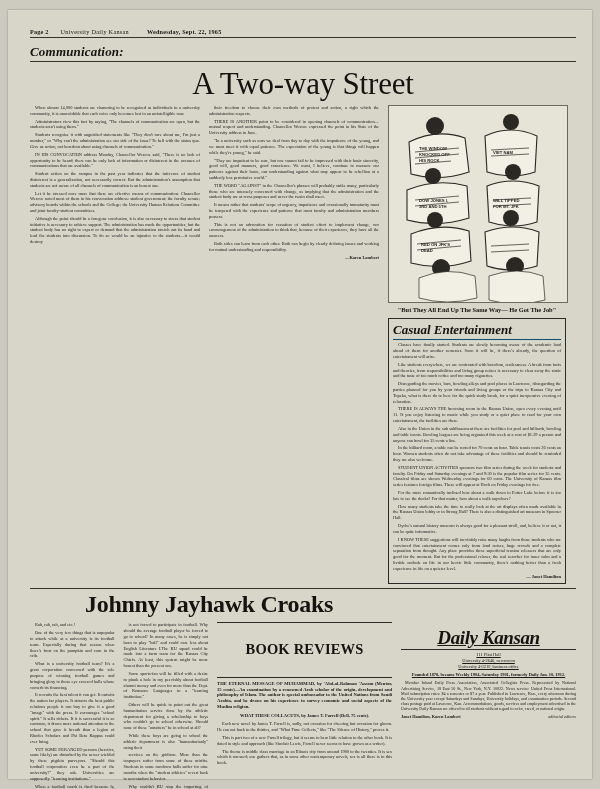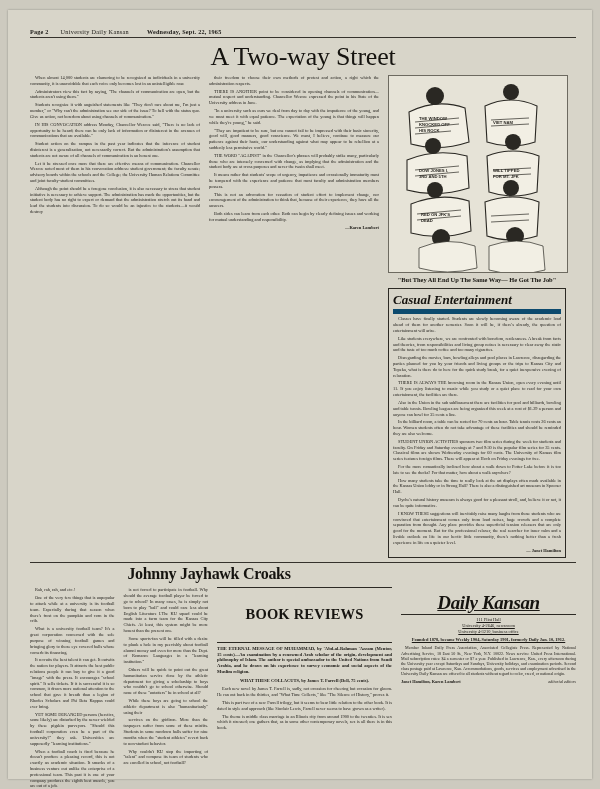--- a/index.html
+++ b/index.html
@@ -58,21 +58,21 @@
     color: #16140f;
     letter-spacing: 0.2px;
   }
   .commun .rule {
     border-bottom: 1px solid #35322c;
     margin-top: 1px;
     width: 100%;
   }
   .headline-main {
     font-family: "Liberation Serif", serif;
-    font-size: 26px;
+    font-size: 31px;
     text-align: center;
     color: #15130f;
     margin-top: 4px;
     margin-bottom: 2px;
     letter-spacing: -0.2px;
   }
 
   
   .top-wrap {
     display: flex;
@@ -123,41 +123,41 @@
     margin-top: 5px;
     padding: 3px 4px 4px 4px;
     background: #d8d5c9;
   }
   .casual-title {
     font-family: "Liberation Serif", serif;
     font-style: italic;
     font-weight: bold;
     font-size: 13px;
     color: #15130f;
-    border-bottom: 5px solid #0c4a6e;
+    border-bottom: 1px solid #0c4a6e;
     padding-bottom: 1px;
     margin-bottom: 2px;
   }
   .casual-body {
     font-size: 4.4px;
     line-height: 1.32;
     text-align: justify;
     color: #1c1a16;
   }
   .casual-body p { margin: 0 0 2px 0; text-indent: 5px; }
 
   
   .jayhawk-rule-top {
     border-top: 1px solid #35322c;
     margin-top: 4px;
   }
   .headline-jayhawk {
     font-family: "Liberation Serif", serif;
     font-weight: bold;
-    font-size: 16px;
+    font-size: 24px;
     text-align: center;
     color: #15130f;
     letter-spacing: -0.3px;
     margin: 2px 0 1px 0;
   }
   .lower-wrap {
     display: flex;
     gap: 9px;
     margin-top: 3px;
   }
@@ -239,20 +239,24 @@
 <div class="page">
   <div class="sheet">
     <div class="inner">
 
       <div class="masthead">
         <span class="pg">Page 2</span>
         <span class="paper">University Daily Kansan</span>
         <span class="date">Wednesday, Sept. 22, 1965</span>
       </div>
 
+      <div class="commun">
+        <span>Communication:</span>
+        <div class="rule"></div>
+      </div>
       <div class="headline-main">A Two-way Street</div>
 
       <div class="top-wrap">
 
         <div class="col w1">
           <p>When almost 14,000 students are clamoring to be recognized as individuals in a university community, it is unavoidable that each voice only becomes lost in an unintelligible roar.</p>
           <p>Administrators view this fact by saying, "The channels of communication are open, but the students aren't using them."</p>
           <p>Students recognize it with anguished statements like "They don't care about me, I'm just a number," or "Why can't the administration see our side of the issue? To hell with the status quo. Give us action, not boredom about using channels of communication."</p>
           <p>IN HIS CONVOCATION address Monday, Chancellor Wescoe said, "There is no lack of opportunity to be heard; there can be only lack of information or disinterest in the avenues of communications that are available."</p>
           <p>Student action on the campus in the past year indicates that the inference of student disinterest is a generalization, not necessarily correct. But the administration's assumption that students are not aware of all channels of communication is an honest one.</p>

